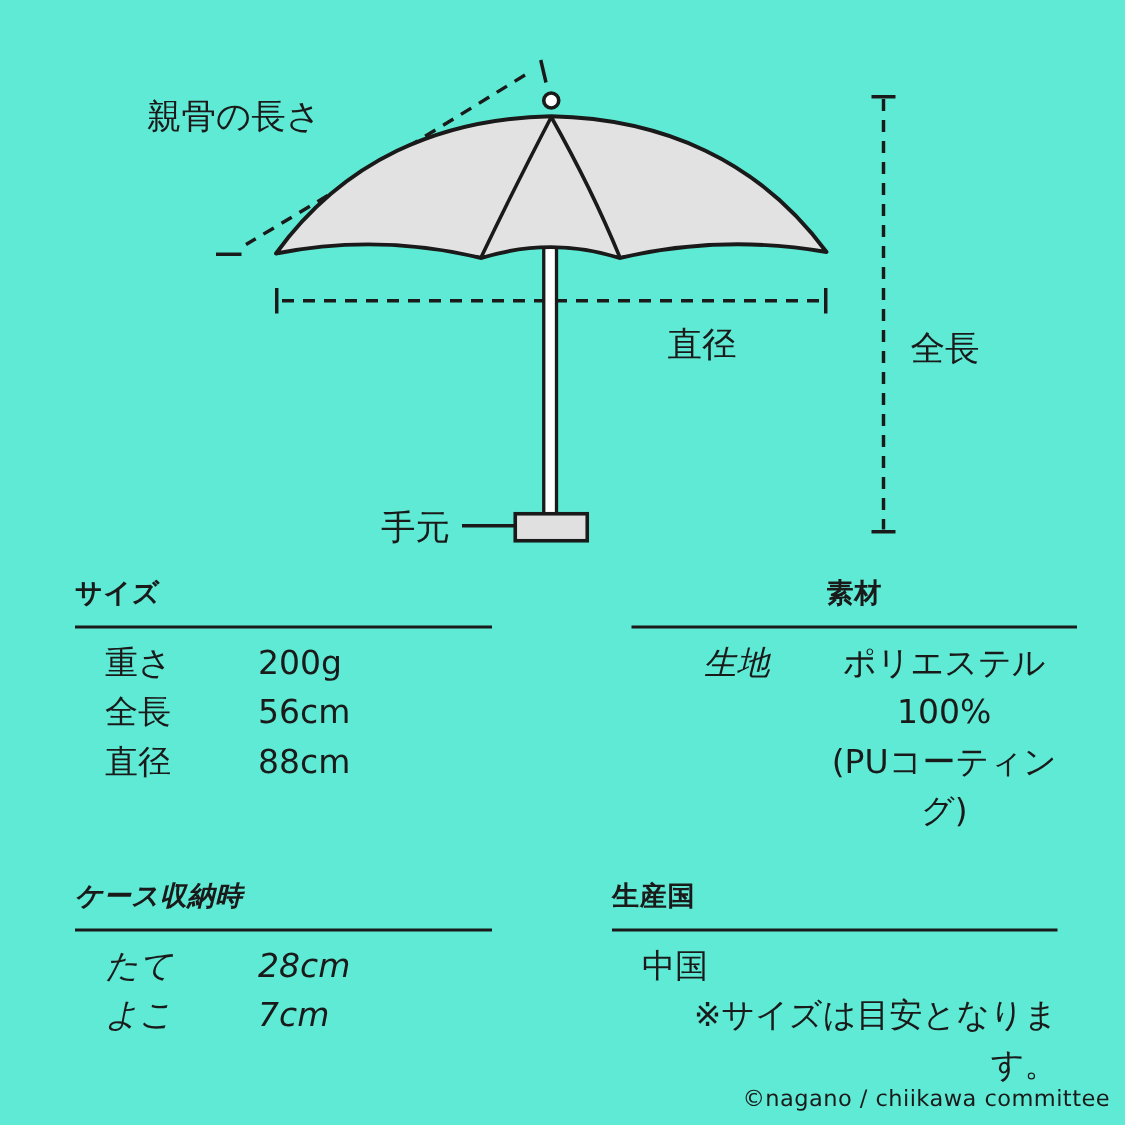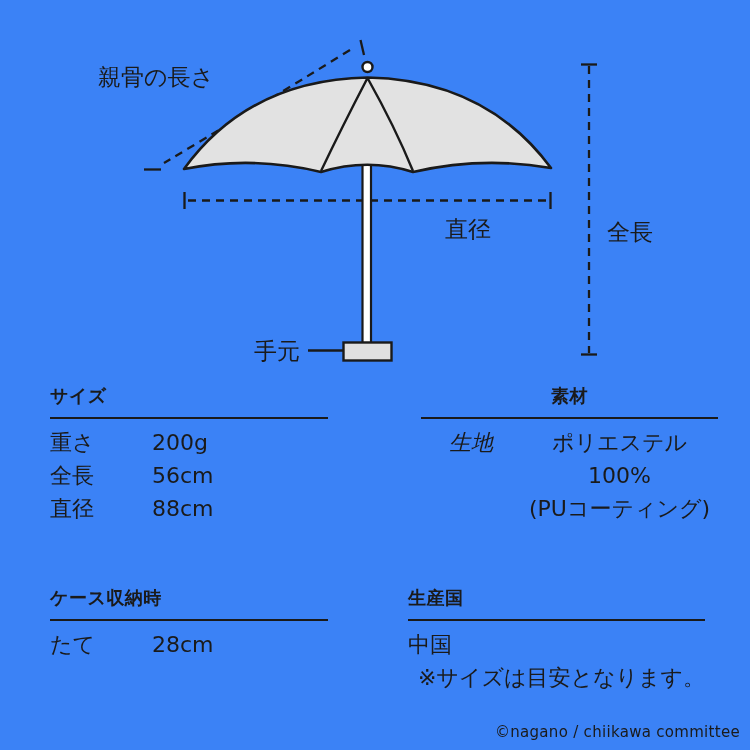--- a/index.html
+++ b/index.html
@@ -1,30 +1,30 @@
 <!DOCTYPE html>
 <html><head>
 <meta charset="utf-8">
 <style>
   html, body { margin:0; padding:0; }
   body {
     width:750px; height:750px; background:#ffffff;
     font-family:"DejaVu Sans","Liberation Sans",sans-serif;
     color:#1a1a1a;
   }
-  .page { position:relative; width:750px; height:750px; overflow:hidden; background:#3b82f6; }
+  .page { position:relative; width:750px; height:750px; overflow:hidden; background:#5eead4; }
   svg.diagram { position:absolute; left:0; top:0; }
   .dline { stroke:#1a1a1a; stroke-width:2.3; fill:none; }
   .dashed { stroke-dasharray:8 6; }
   .outline { stroke:#1a1a1a; stroke-width:2.6; stroke-linejoin:round; }
   .diagram-label { font-size:23px; fill:#1a1a1a; }
   .section { position:absolute; }
   .sec-title { margin:0; font-size:18px; font-weight:bold; line-height:24px; letter-spacing:0.5px; }
   .rule { border:none; border-top:2px solid #1a1a1a; margin:9px 0 0 0; height:0; }
-  .rows { margin-top:7px; }
+  .rows { margin-top:7px;margin-left:20px; }
   .row { display:flex; font-size:22px; line-height:33px; }
   .row .lbl { width:102px; flex:none; }
   .row .val { flex:1; }
   .val-line { display:block; }
   .note {
     font-size:22px; line-height:33px; text-align:right;
     margin-top:0;
   }
   .copyright {
     position:absolute; top:723px; right:10px;
@@ -89,27 +89,31 @@
       <div class="row">
         <span class="lbl" style="width:100px;font-style:italic;">生地</span>
         <span class="val">
           <span class="val-line">ポリエステル100%</span>
           <span class="val-line">(PUコーティング)</span>
         </span>
       </div>
     </div>
   </div>
 
-  <div class="section" style="left:50px; top:586px; width:278px;">
+  <div class="section" style="left:50px; top:586px; width:278px;font-style:italic;">
     <h2 class="sec-title">ケース収納時</h2>
     <hr class="rule">
     <div class="rows">
       <div class="row">
         <span class="lbl">たて</span>
         <span class="val">28cm</span>
+      </div>
+      <div class="row">
+        <span class="lbl">よこ</span>
+        <span class="val">7cm</span>
       </div>
     </div>
   </div>
 
   <div class="section" style="left:408px; top:586px; width:297px;">
     <h2 class="sec-title">生産国</h2>
     <hr class="rule">
     <div class="rows">
       <div class="row">
         <span class="lbl">中国</span>

